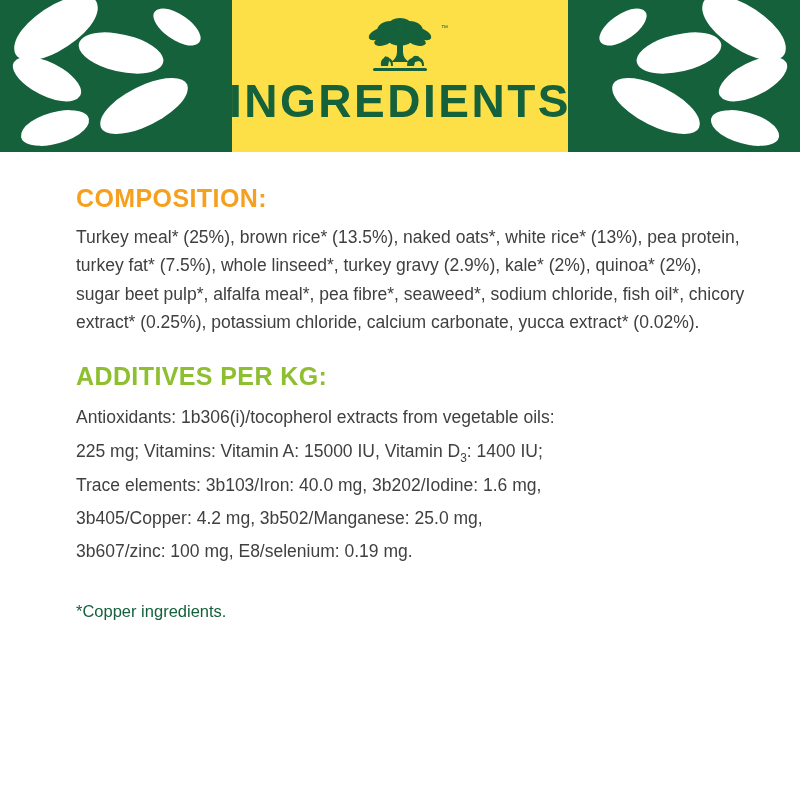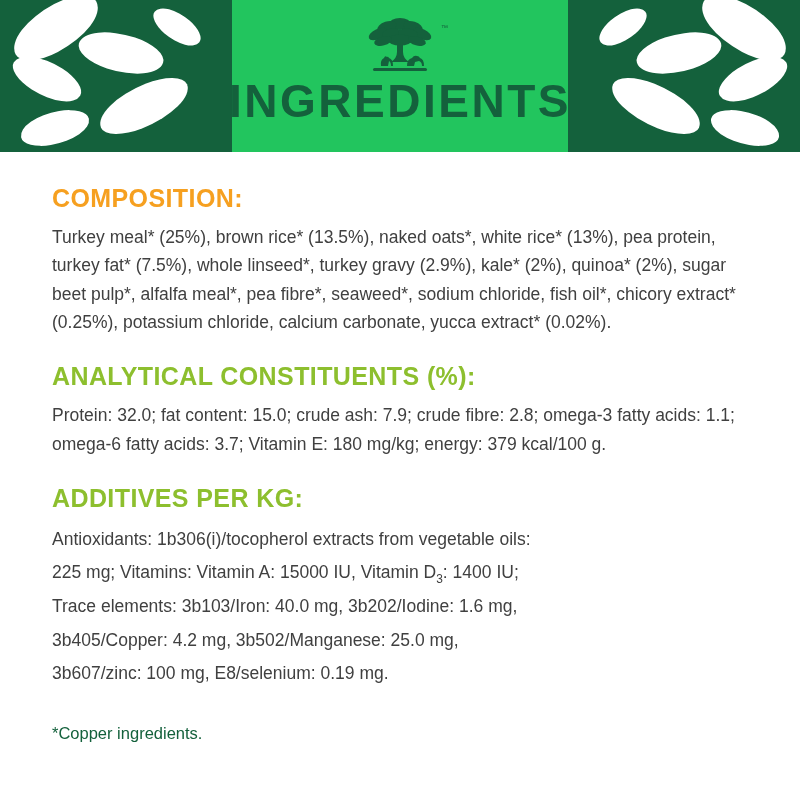--- a/index.html
+++ b/index.html
@@ -13,21 +13,21 @@
     font-family: "Liberation Sans", sans-serif;
     overflow: hidden;
     position: relative;
   }
 
   
   .header {
     position: relative;
     width: 800px;
     height: 152px;
-    background: #22c55e;
+    background: #fde047;
     overflow: hidden;
   }
   .corner {
     position: absolute;
     top: 0;
     width: 232px;
     height: 152px;
     background: #14613c;
     overflow: hidden;
   }
@@ -71,22 +71,23 @@
     text-align: center;
     color: #14613c;
     font-size: 46px;
     font-weight: bold;
     letter-spacing: 2.5px;
     line-height: 1;
   }
 
   
   .content {
-    padding: 32px 52px 0 52px;
+    padding: 32px 52px 0 40px;
     box-sizing: border-box;
+    margin-left: 36px;
   }
   .section { margin-bottom: 26px; }
   .section:last-of-type { margin-bottom: 0; }
 
   .heading {
     font-size: 25px;
     font-weight: bold;
     letter-spacing: 0.4px;
     margin: 0 0 10px 0;
   }
@@ -162,24 +163,20 @@
   <div class="page-title">INGREDIENTS</div>
 </div>
 
 <div class="content">
 
   <div class="section">
     <div class="heading orange">COMPOSITION:</div>
     <p class="body-text">Turkey meal* (25%), brown rice* (13.5%), naked oats*, white rice* (13%), pea protein, turkey fat* (7.5%), whole linseed*, turkey gravy (2.9%), kale* (2%), quinoa* (2%), sugar beet pulp*, alfalfa meal*, pea fibre*, seaweed*, sodium chloride, fish oil*, chicory extract* (0.25%), potassium chloride, calcium carbonate, yucca extract* (0.02%).</p>
   </div>
 
-  <div class="section">
-    <div class="heading green">ANALYTICAL CONSTITUENTS (%):</div>
-    <p class="body-text">Protein: 32.0; fat content: 15.0; crude ash: 7.9; crude fibre: 2.8; omega-3 fatty acids: 1.1; omega-6 fatty acids: 3.7; Vitamin E: 180 mg/kg; energy: 379 kcal/100 g.</p>
-  </div>
 
   <div class="section">
     <div class="heading green">ADDITIVES PER KG:</div>
     <p class="body-text spaced">
       <span>Antioxidants: 1b306(i)/tocopherol extracts from vegetable oils:</span><br>
       <span>225 mg; Vitamins: Vitamin A: 15000 IU, Vitamin D</span><sub>3</sub><span>: 1400 IU;</span><br>
       <span>Trace elements: 3b103/Iron: 40.0 mg, 3b202/Iodine: 1.6 mg,</span><br>
       <span>3b405/Copper: 4.2 mg, 3b502/Manganese: 25.0 mg,</span><br>
       <span>3b607/zinc: 100 mg, E8/selenium: 0.19 mg.</span>
     </p>

